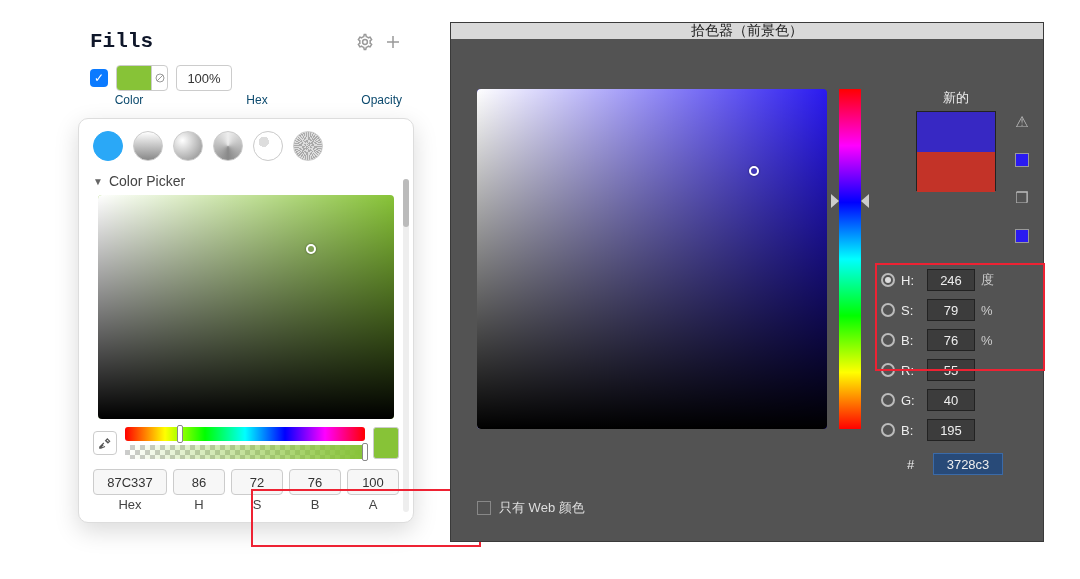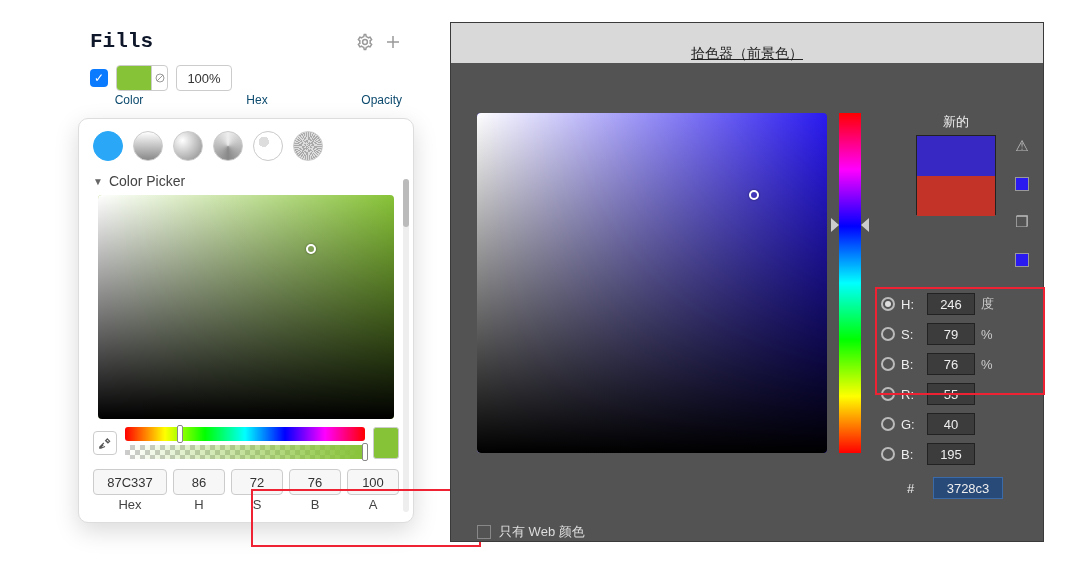--- a/index.html
+++ b/index.html
@@ -62,21 +62,21 @@
 .val-box { height:26px; border:1px solid #ccc; border-radius:4px; background:#f7f7f7; display:flex; align-items:center; justify-content:center; font-size:13px; color:#333; }
 .val-hex { width:74px; }
 .val-hsba { flex:1; }
 .val-labels { display:flex; gap:6px; padding: 2px 4px 0 4px; font-size:13px; color:#444; }
 .val-labels .lh { width:74px; text-align:center; }
 .val-labels .l { flex:1; text-align:center; }
 .red-box1 { position:absolute; border:2px solid #e23; pointer-events:none; left:172px; top:370px; width:230px; height:58px;}
 
 
 .ps-panel { position: absolute; left: 450px; top: 22px; width: 594px; height: 520px; background: #535353; border:1px solid #3a3a3a; color:#eee; font-size:13px;}
-.ps-titlebar { background: #d9d9d9; color:#222; height:40px; display:flex; align-items:flex-end; justify-content:center; font-size:14px; position:relative;text-decoration:underline;}
+.ps-titlebar { background: #d9d9d9; color:#222; height:16px; display:flex; align-items:center; justify-content:center; font-size:14px; position:relative;}
 .ps-body { position:relative; padding:14px; height:calc(100% - 26px);margin-left:12px; }
 
 .ps-sb { position:absolute; left:14px; top:50px; width:350px; height:340px; }
 .ps-sb .sb-base { background:#2a1af0; }
 .ps-sb .sb-cursor { left:79%; top:24%; }
 .ps-huecol { position:absolute; left:376px; top:50px; width:22px; height:340px; background: linear-gradient(180deg,#f00,#f0f,#00f,#0ff,#0f0,#ff0,#f00); }
 .hue-arrow-l, .hue-arrow-r { position:absolute; top:155px; width:0; height:0; border-top:7px solid transparent; border-bottom:7px solid transparent;}
 .hue-arrow-l { left:368px; border-left:8px solid #ccc; }
 .hue-arrow-r { left:398px; border-right:8px solid #ccc; }
 

